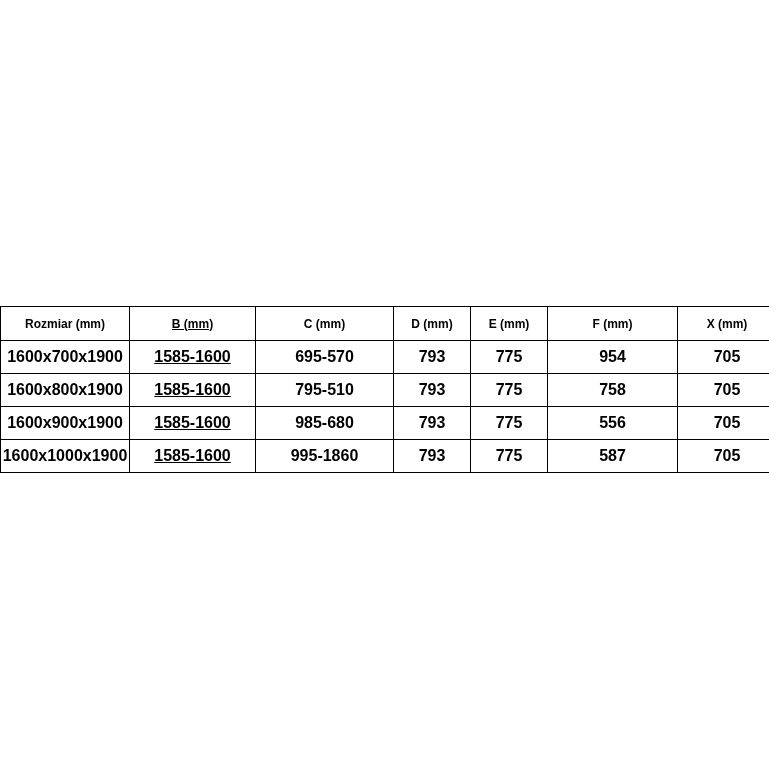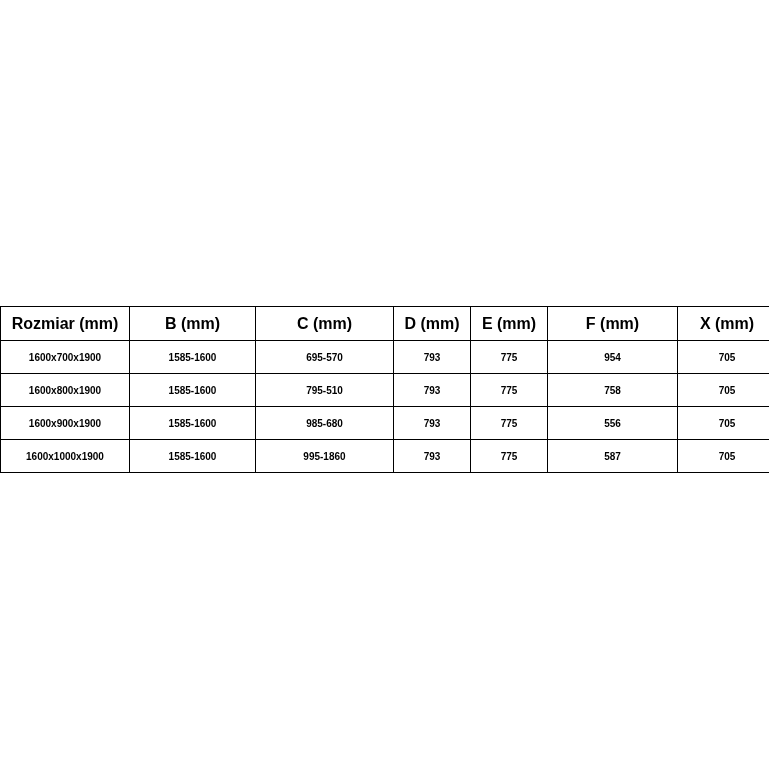--- a/index.html
+++ b/index.html
@@ -36,35 +36,35 @@
     text-align: center;
     vertical-align: middle;
     font-weight: bold;
     color: #000000;
     padding: 0;
     height: 32px;
     white-space: nowrap;
     overflow: hidden;
   }
   table.spec thead th {
-    font-size: 16px;
+    font-size: 12px;
     height: 33px;
   }
   table.spec tbody td {
-    font-size: 10px;
+    font-size: 16px;
   }
   
   table.spec tr > *:first-child {
     border-left: 1px solid #000000;
   }
   table.spec tr > *:last-child {
     border-right: 1px solid #000000;
   }
   .col-0 { width: 128px; }
-  .col-1 { width: 125px; }
+  .col-1 { width: 125px; text-decoration: underline; }
   .col-2 { width: 137px; }
   .col-3 { width: 76px; }
   .col-4 { width: 76px; }
   .col-5 { width: 129px; }
   .col-6 { width: 98px; }
 </style>
 </head>
 <body>
 
 <div class="page">

